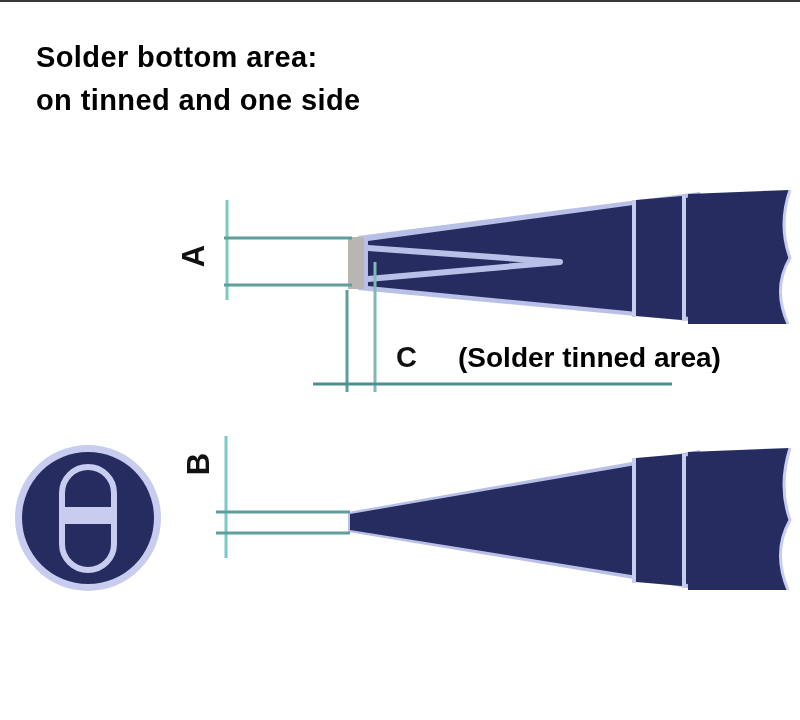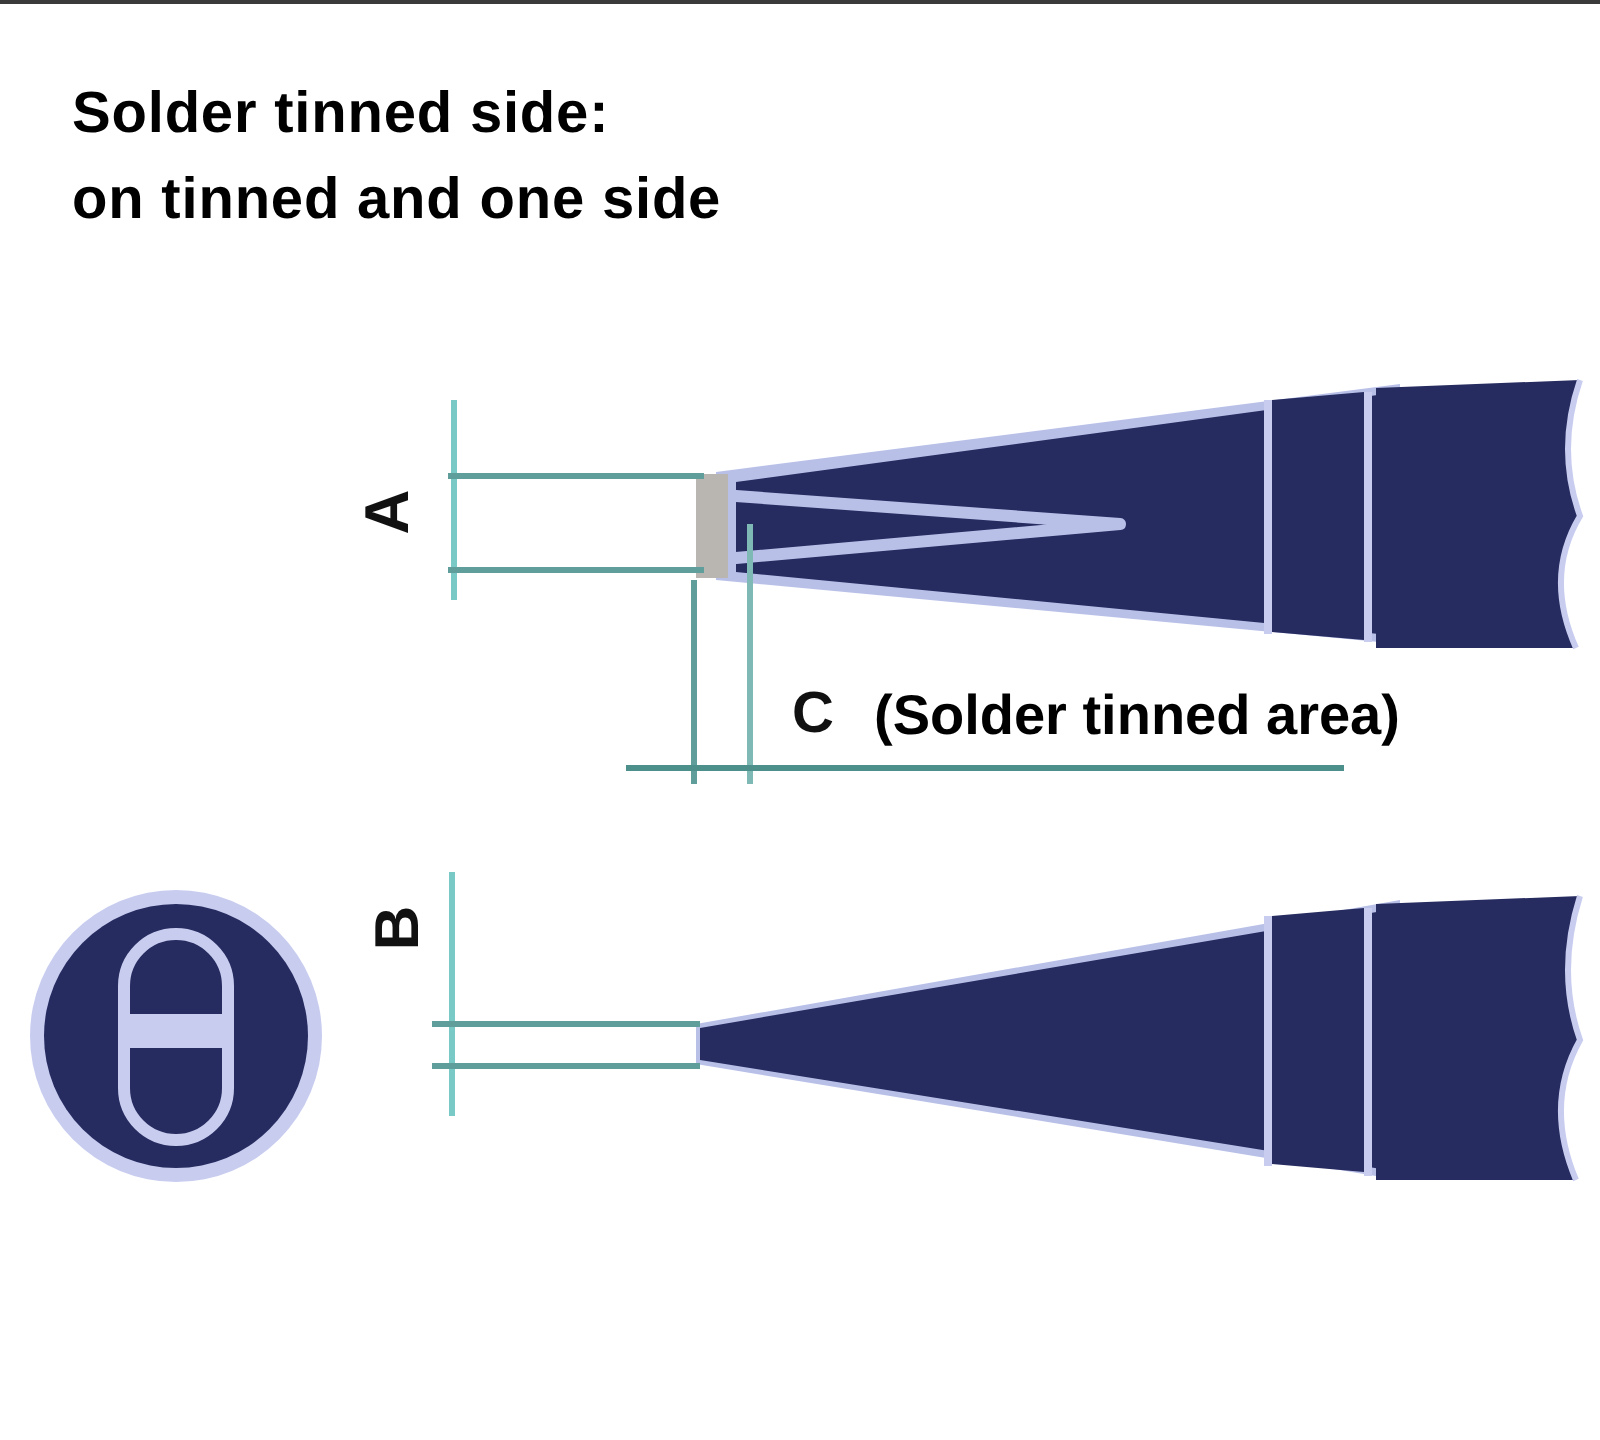--- a/index.html
+++ b/index.html
@@ -61,21 +61,21 @@
     white-space: pre;
   }
 </style>
 </head>
 <body>
 
 <div id="stage">
 
   <div class="frame-top"></div>
 
-  <div class="title"><span>Solder tinned side:</span><br><span>on tinned and one side</span></div>
+  <div class="title"><span>Solder bottom area:</span><br><span>on tinned and one side</span></div>
 
   <svg class="diagram-svg" width="800" height="720" viewBox="0 0 800 720">
 
     <defs>
       <clipPath id="clipStage">
         <rect x="0" y="0" width="800" height="720"></rect>
       </clipPath>
     </defs>
 
     <g clip-path="url(#clipStage)">
@@ -139,15 +139,15 @@
 
     </g>
   </svg>
 
   <div class="label-rot" style="left:183px; top:238px;">A</div>
 
   <div class="label-rot" style="left:188px; top:446px;">B</div>
 
   <div class="label-c" style="left:396px; top:341px;">C</div>
 
-  <div class="caption-c" style="left:437px; top:342px;">(Solder tinned area)</div>
+  <div class="caption-c" style="left:458px; top:342px;">(Solder tinned area)</div>
 
 </div>
 
 </body></html>

